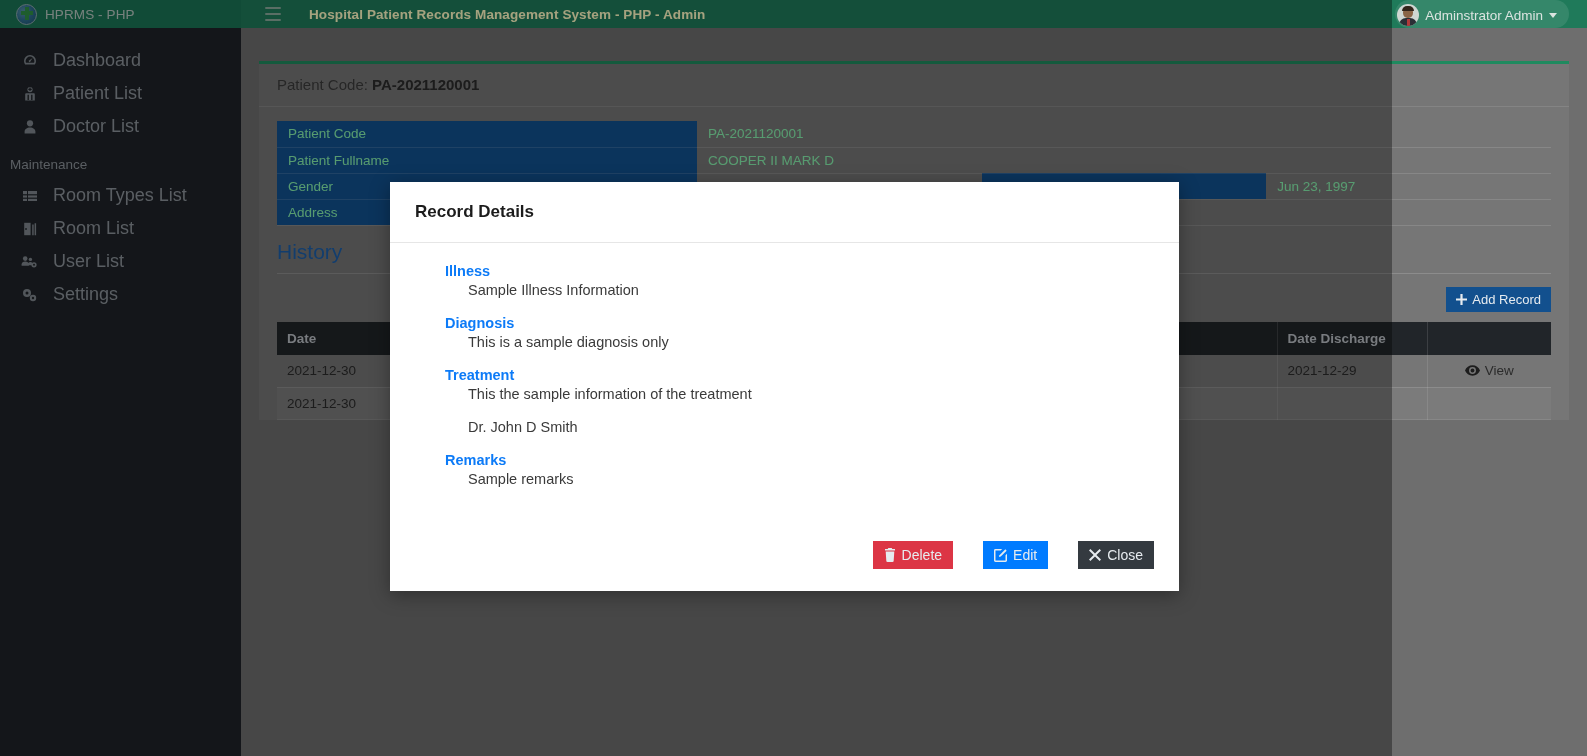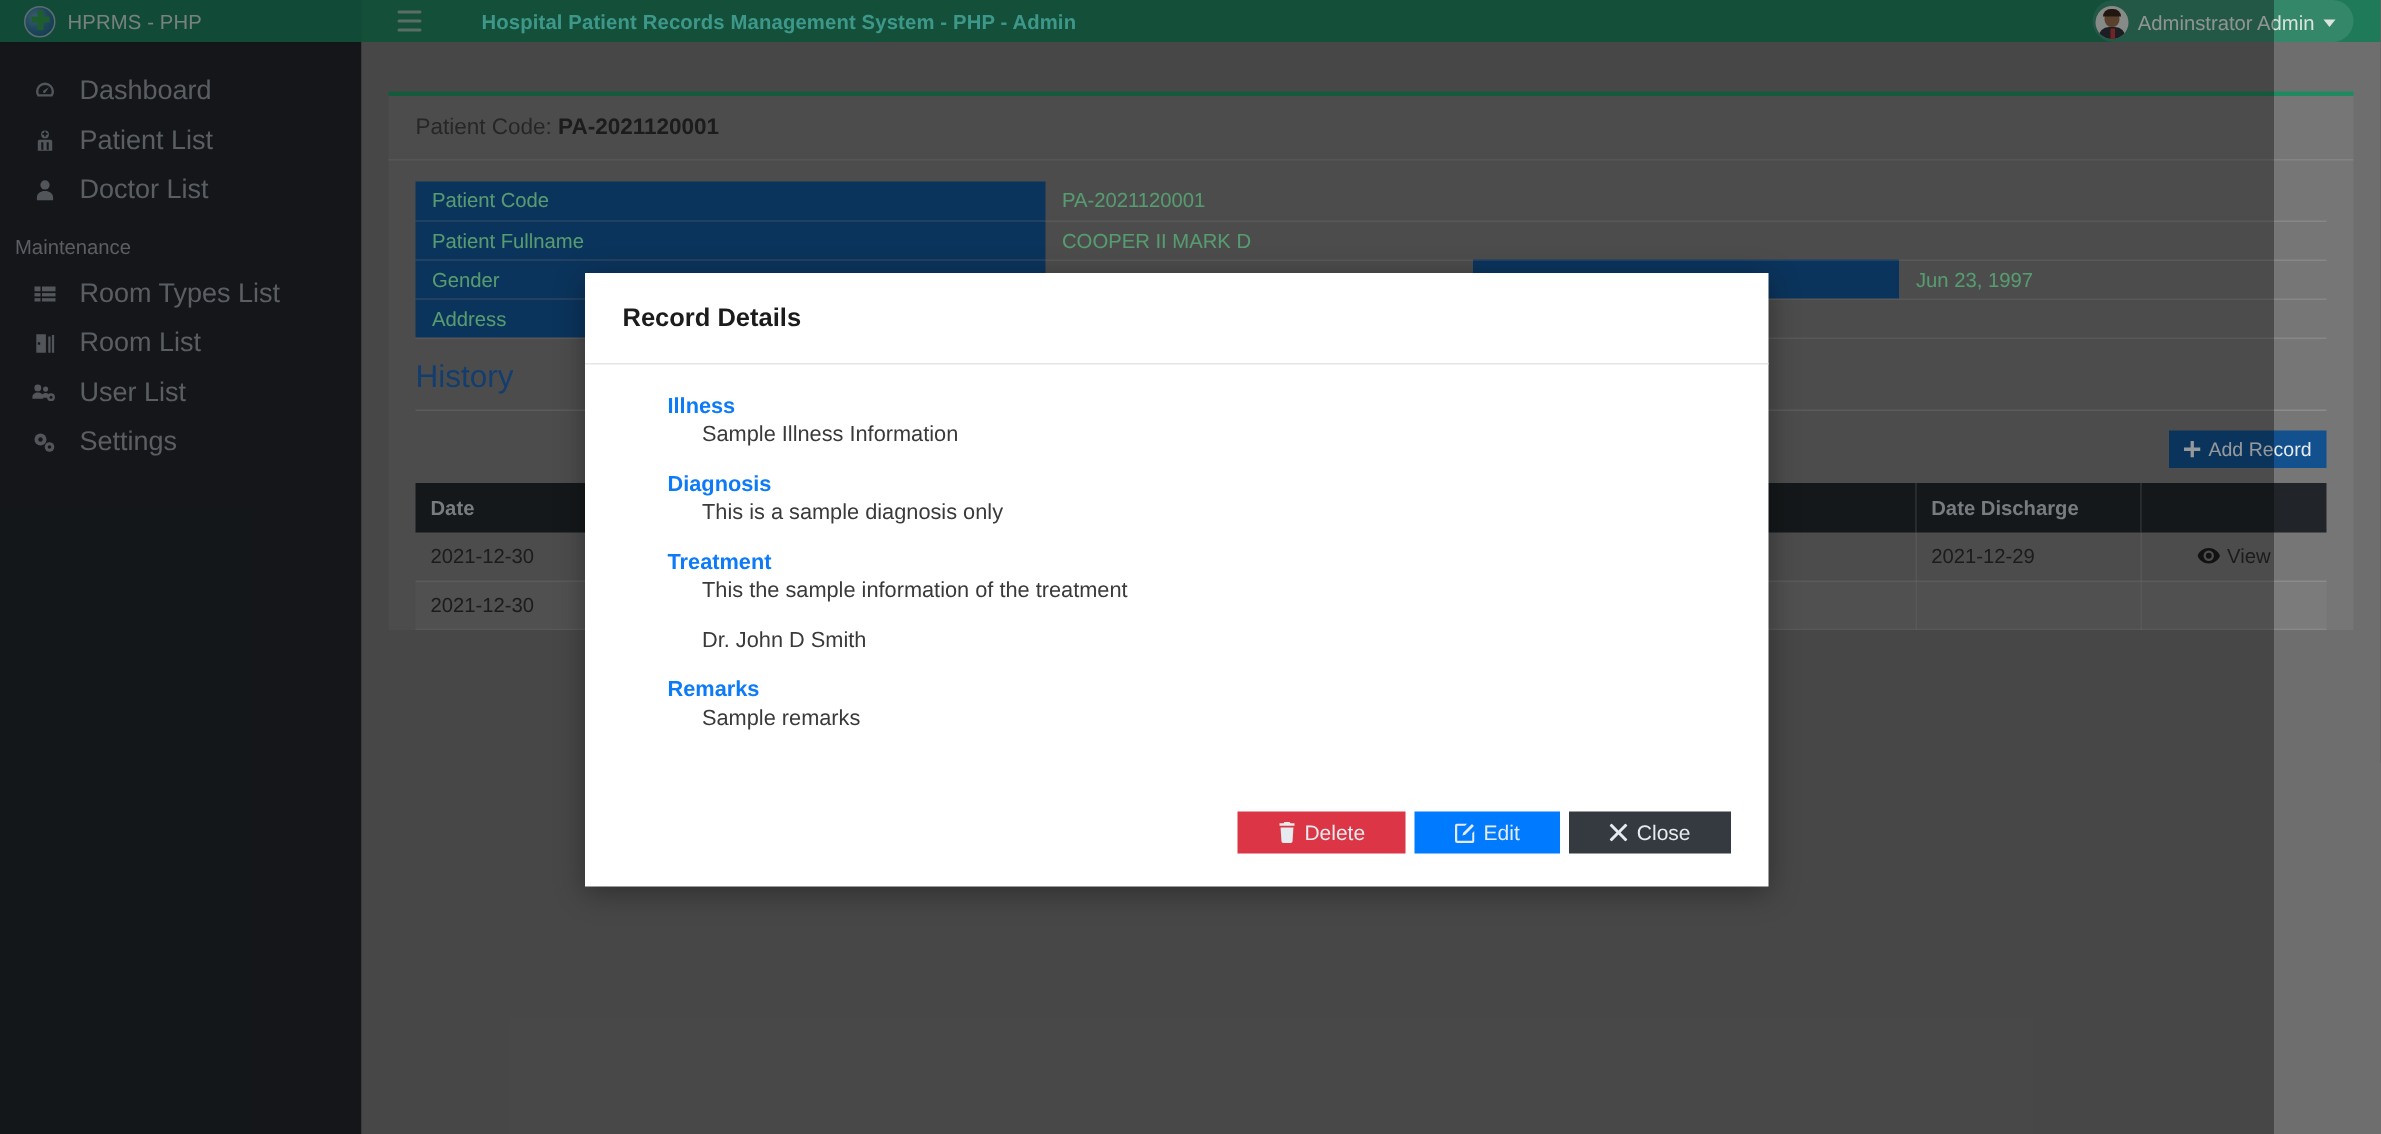--- a/index.html
+++ b/index.html
@@ -5,21 +5,21 @@
   * { box-sizing: border-box; }
   html, body {
     margin: 0; padding: 0;
     width: 1587px; height: 756px;
     overflow: hidden;
     font-family: "Liberation Sans", sans-serif;
     background: #6e6e6e;
   }
 
   
-  #app { position: relative; width: 1516px; height: 756px; }
+  #app { position: relative; width: 1392px; height: 756px; }
 
   
   .navbar {
     position: absolute; top: 0; left: 0;
     width: 1587px; height: 28px;
     background: #1f7a5a;
     display: flex; align-items: center;
   }
   .brand {
     width: 241px; height: 28px;
@@ -42,21 +42,21 @@
   .brand-text {
     color: #b9c7c2; font-size: 13.5px; font-weight: 400; letter-spacing: .1px;
   }
   .nav-toggle {
     margin-left: 24px; width: 16px; height: 14px;
     display: flex; flex-direction: column; justify-content: space-between;
     cursor: pointer;
   }
   .nav-toggle span { display: block; height: 2px; background: #8aa99c; border-radius: 1px; }
   .nav-title {
-    margin-left: 40px; color: #5eead4;
+    margin-left: 28px; color: #fef9c3;
     font-size: 13.5px; font-weight: 700; letter-spacing: .1px;
   }
   .nav-right {
     margin-left: auto; margin-right: 18px;
     display: flex; align-items: center; gap: 6px;
     background: rgba(255,255,255,.10);
     border-radius: 14px; padding: 4px 12px 2px 2px;
     cursor: pointer;
   }
   .avatar {
@@ -189,21 +189,21 @@
   .field-label {
     color: #0d7bf7; font-size: 14.5px; font-weight: 700; margin: 0 0 3px 24px;
   }
   .field-value {
     color: #3a3a3a; font-size: 14.5px; margin: 0 0 17px 47px;
   }
   .modal-footer {
     padding: 0 25px 22px 25px;
     display: flex; justify-content: flex-end; gap: 6px;
   }
-  .btn-lg { padding: 7px 27px; font-size: 14px; gap: 6px; }
+  .btn-lg { padding: 7px 11px; font-size: 14px; gap: 6px; margin-left: 24px; }
   .btn-delete { background: #dc3545; }
   .btn-edit   { background: #007bff; }
   .btn-close  { background: #343a40; }
 </style>
 </head>
 <body>
 
 <div id="app">
 
   <div class="navbar">

